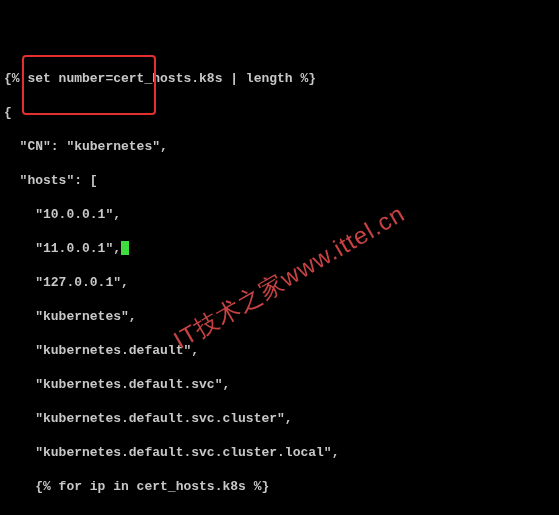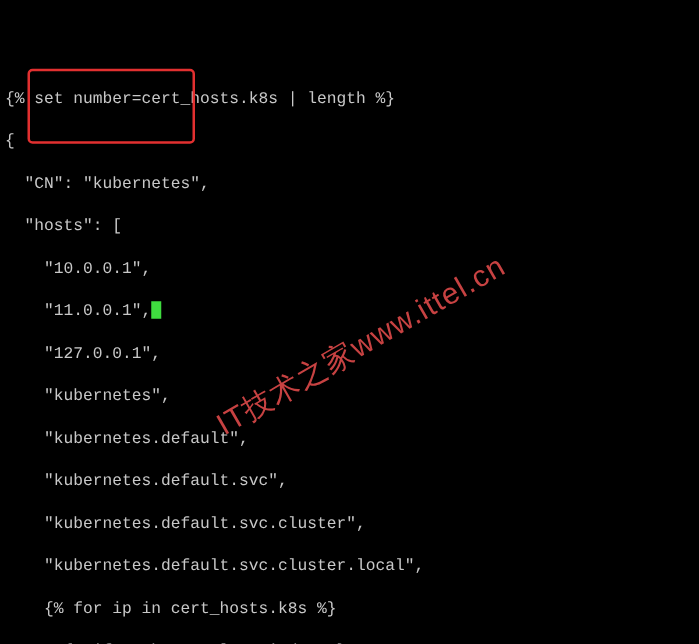--- a/index.html
+++ b/index.html
@@ -1,15 +1,15 @@
 <!DOCTYPE html>
 <html><head>
 <meta charset="utf-8">
 <style>
-  * { margin: 0; padding: 0; box-sizing: border-box; }
+  * { margin: 0; padding: 0; box-sizing: border-box; font-weight: bold; }
   body {
     background: #000;
     width: 559px;
     height: 515px;
     font-family: "Consolas", "Courier New", monospace;
     font-size: 13px;
     line-height: 17px;
     color: #c8c8c8;
     position: relative;
     overflow: hidden;

